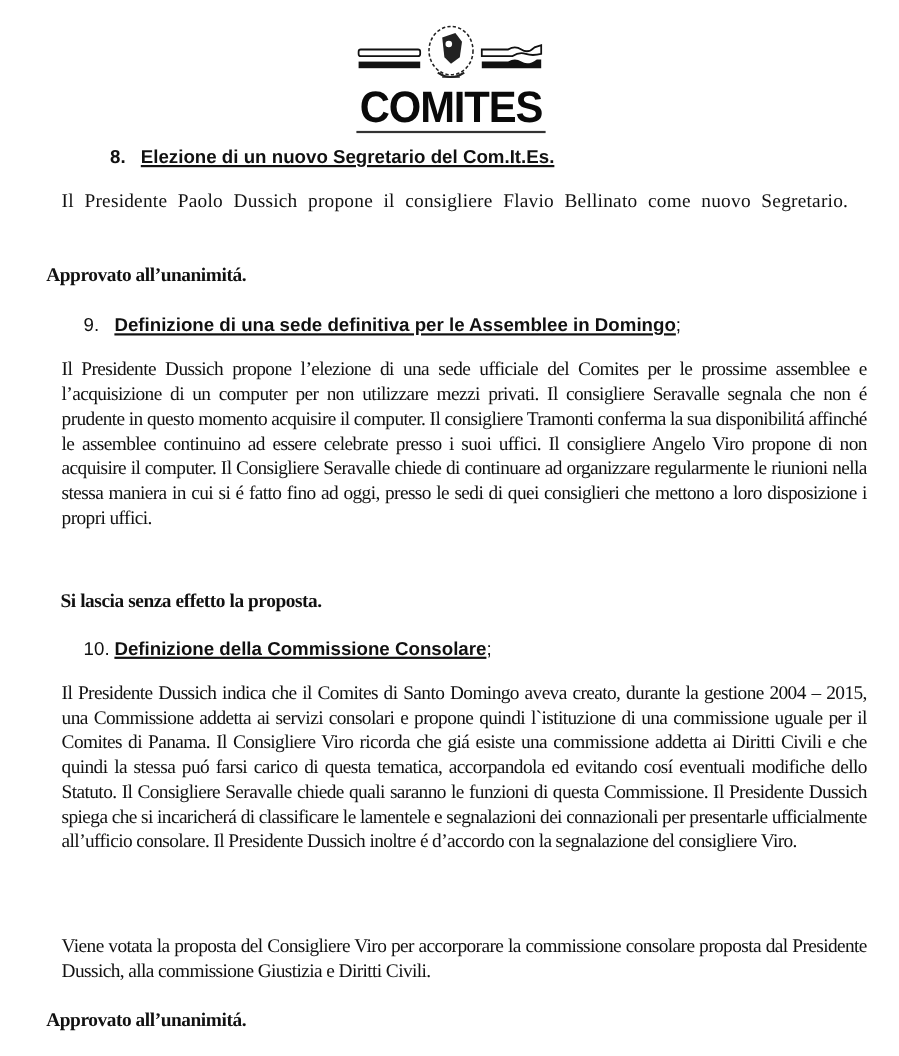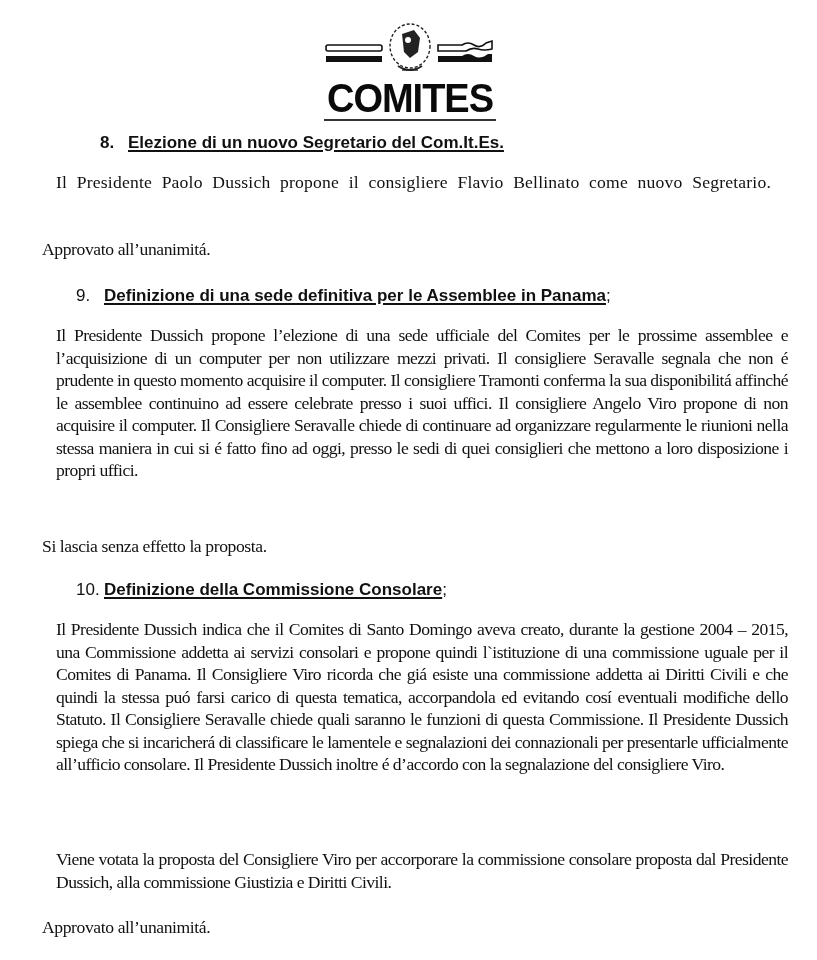--- a/index.html
+++ b/index.html
@@ -33,21 +33,21 @@
   .heading .title { text-decoration: underline; text-decoration-thickness: 2px; text-underline-offset: 2px; }
   .heading .semi { font-weight: normal; }
   .para {
     position: absolute; left: 56px; width: 732px;
     font-size: 17.6px; line-height: 22.5px; text-align: justify;
     letter-spacing: -0.15px;
   }
   .para.cond { font-family: "Liberation Serif", serif; letter-spacing: -0.55px; word-spacing: 0px; }
   .bold-line {
     position: absolute; left: 42px;
-    font-weight: normal; font-size: 17.6px; line-height: 22px;
+    font-weight: bold; font-size: 17.6px; line-height: 22px;
     letter-spacing: -0.4px; white-space: nowrap;
   }
 </style>
 </head>
 <body>
 
 <div class="logo">
   <svg width="176" height="56" viewBox="0 0 176 56">
 
     <rect x="4" y="23" width="56" height="6" fill="none" stroke="#111" stroke-width="1.6" rx="2"></rect>
@@ -66,23 +66,23 @@
   <div class="logo-underline"></div>
 </div>
 
 <div class="heading" style="left:76px; top:133px;margin-left:24px;">
   <span class="num bold" style="width:28px;">8.</span><span class="title">Elezione di un nuovo Segretario del Com.It.Es.</span>
 </div>
 <div class="para" style="top:171px; letter-spacing:0.2px; word-spacing:5px;">Il Presidente Paolo Dussich propone il consigliere Flavio Bellinato come nuovo Segretario.</div>
 <div class="bold-line" style="top:238px;">Approvato all’unanimitá.</div>
 
 <div class="heading" style="left:76px; top:286px;">
-  <span class="num" style="width:28px;">9.</span><span class="title">Definizione di una sede definitiva per le Assemblee in Panama</span><span class="semi">;</span>
+  <span class="num" style="width:28px;">9.</span><span class="title">Definizione di una sede definitiva per le Assemblee in Domingo</span><span class="semi">;</span>
 </div>
 <div class="para cond" style="top:324px;">Il Presidente Dussich propone l’elezione di una sede ufficiale del Comites per le prossime assemblee e l’acquisizione di un computer per non utilizzare mezzi privati. Il consigliere Seravalle segnala che non é prudente in questo momento acquisire il computer. Il consigliere Tramonti conferma la sua disponibilitá affinché le assemblee continuino ad essere celebrate presso i suoi uffici. Il consigliere Angelo Viro propone di non acquisire il computer. Il Consigliere Seravalle chiede di continuare ad organizzare regularmente le riunioni nella stessa maniera in cui si é fatto fino ad oggi, presso le sedi di quei consiglieri che mettono a loro disposizione i propri uffici.</div>
-<div class="bold-line" style="top:535px;">Si lascia senza effetto la proposta.</div>
+<div class="bold-line" style="top:535px;margin-left:13px;">Si lascia senza effetto la proposta.</div>
 
 <div class="heading" style="left:76px; top:580px;">
   <span class="num" style="width:28px;">10.</span><span class="title">Definizione della Commissione Consolare</span><span class="semi">;</span>
 </div>
 <div class="para cond" style="top:618px;">Il Presidente Dussich indica che il Comites di Santo Domingo aveva creato, durante la gestione 2004 – 2015, una Commissione addetta ai servizi consolari e propone quindi l`istituzione di una commissione uguale per il Comites di Panama. Il Consigliere Viro ricorda che giá esiste una commissione addetta ai Diritti Civili e che quindi la stessa puó farsi carico di questa tematica, accorpandola ed evitando cosí eventuali modifiche dello Statuto. Il Consigliere Seravalle chiede quali saranno le funzioni di questa Commissione. Il Presidente Dussich spiega che si incaricherá di classificare le lamentele e segnalazioni dei connazionali per presentarle ufficialmente  all’ufficio consolare. Il Presidente Dussich inoltre é d’accordo con la segnalazione del consigliere Viro.</div>
 <div class="para cond" style="top:848px;">Viene votata la proposta del Consigliere Viro per accorporare la commissione consolare proposta dal Presidente Dussich, alla commissione Giustizia e Diritti Civili.</div>
 <div class="bold-line" style="top:916px;">Approvato all’unanimitá.</div>
 
 </body></html>

